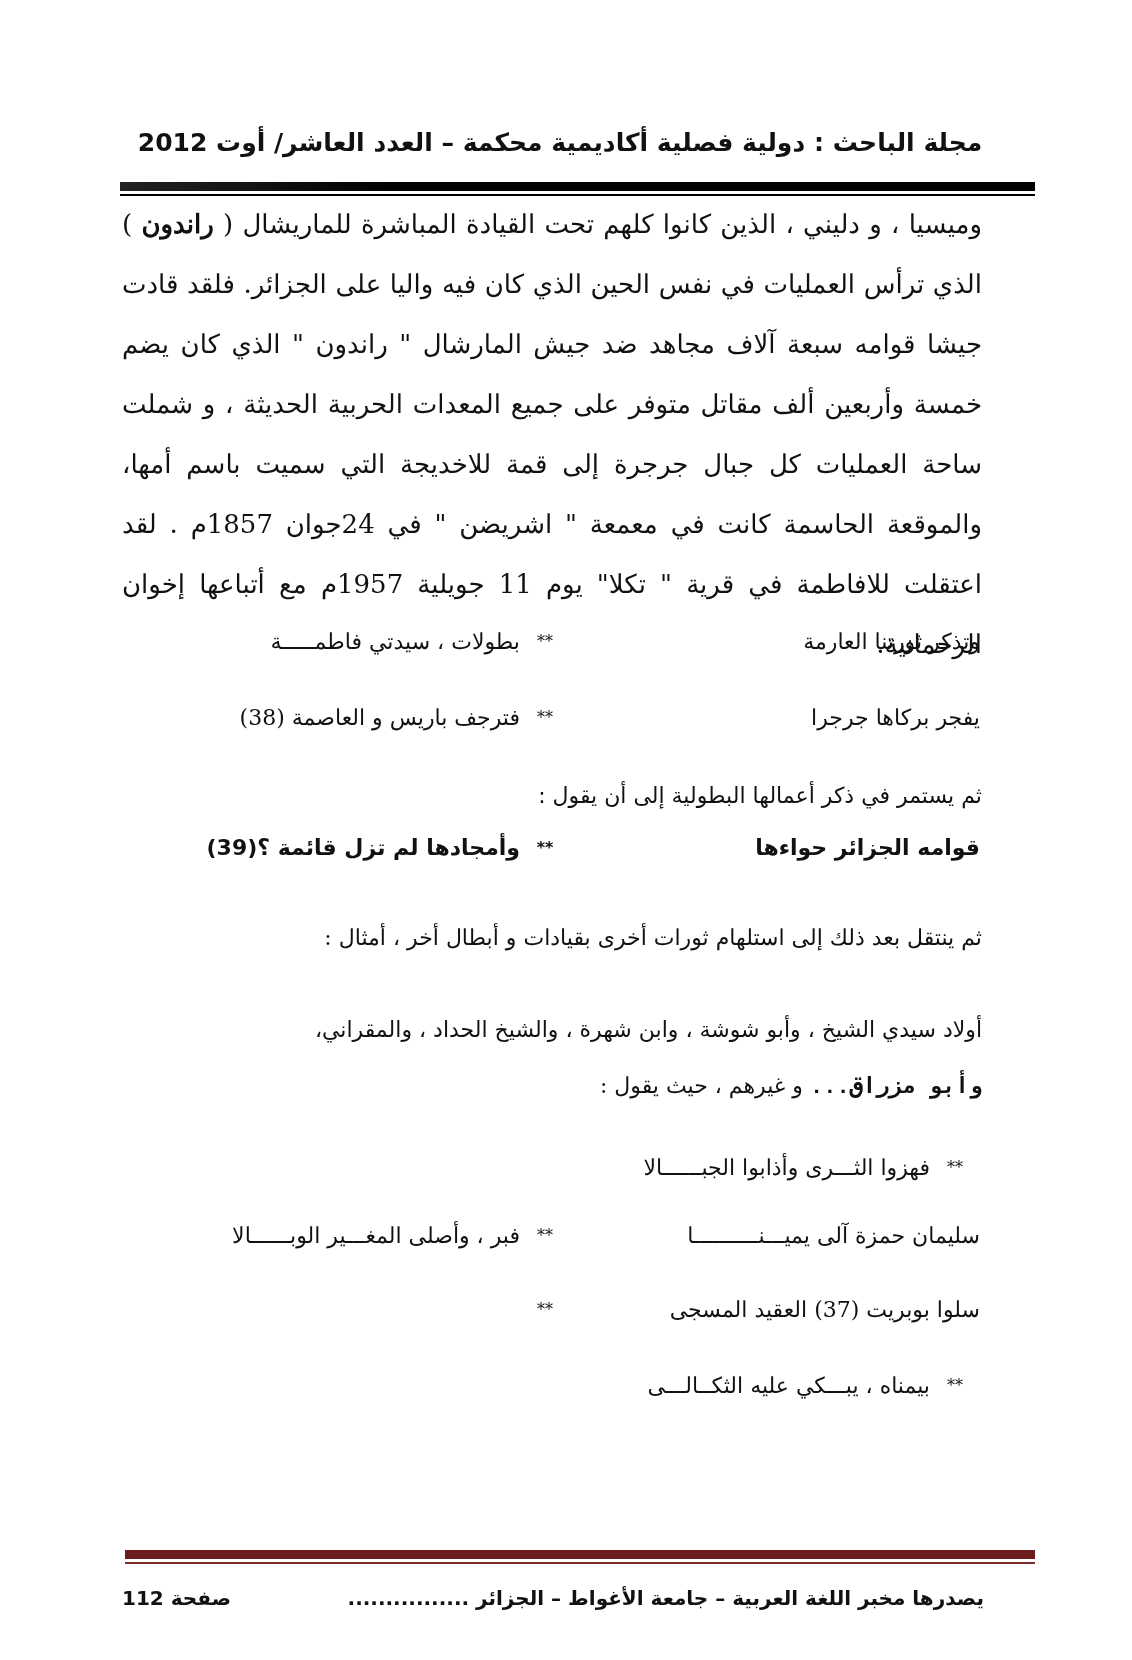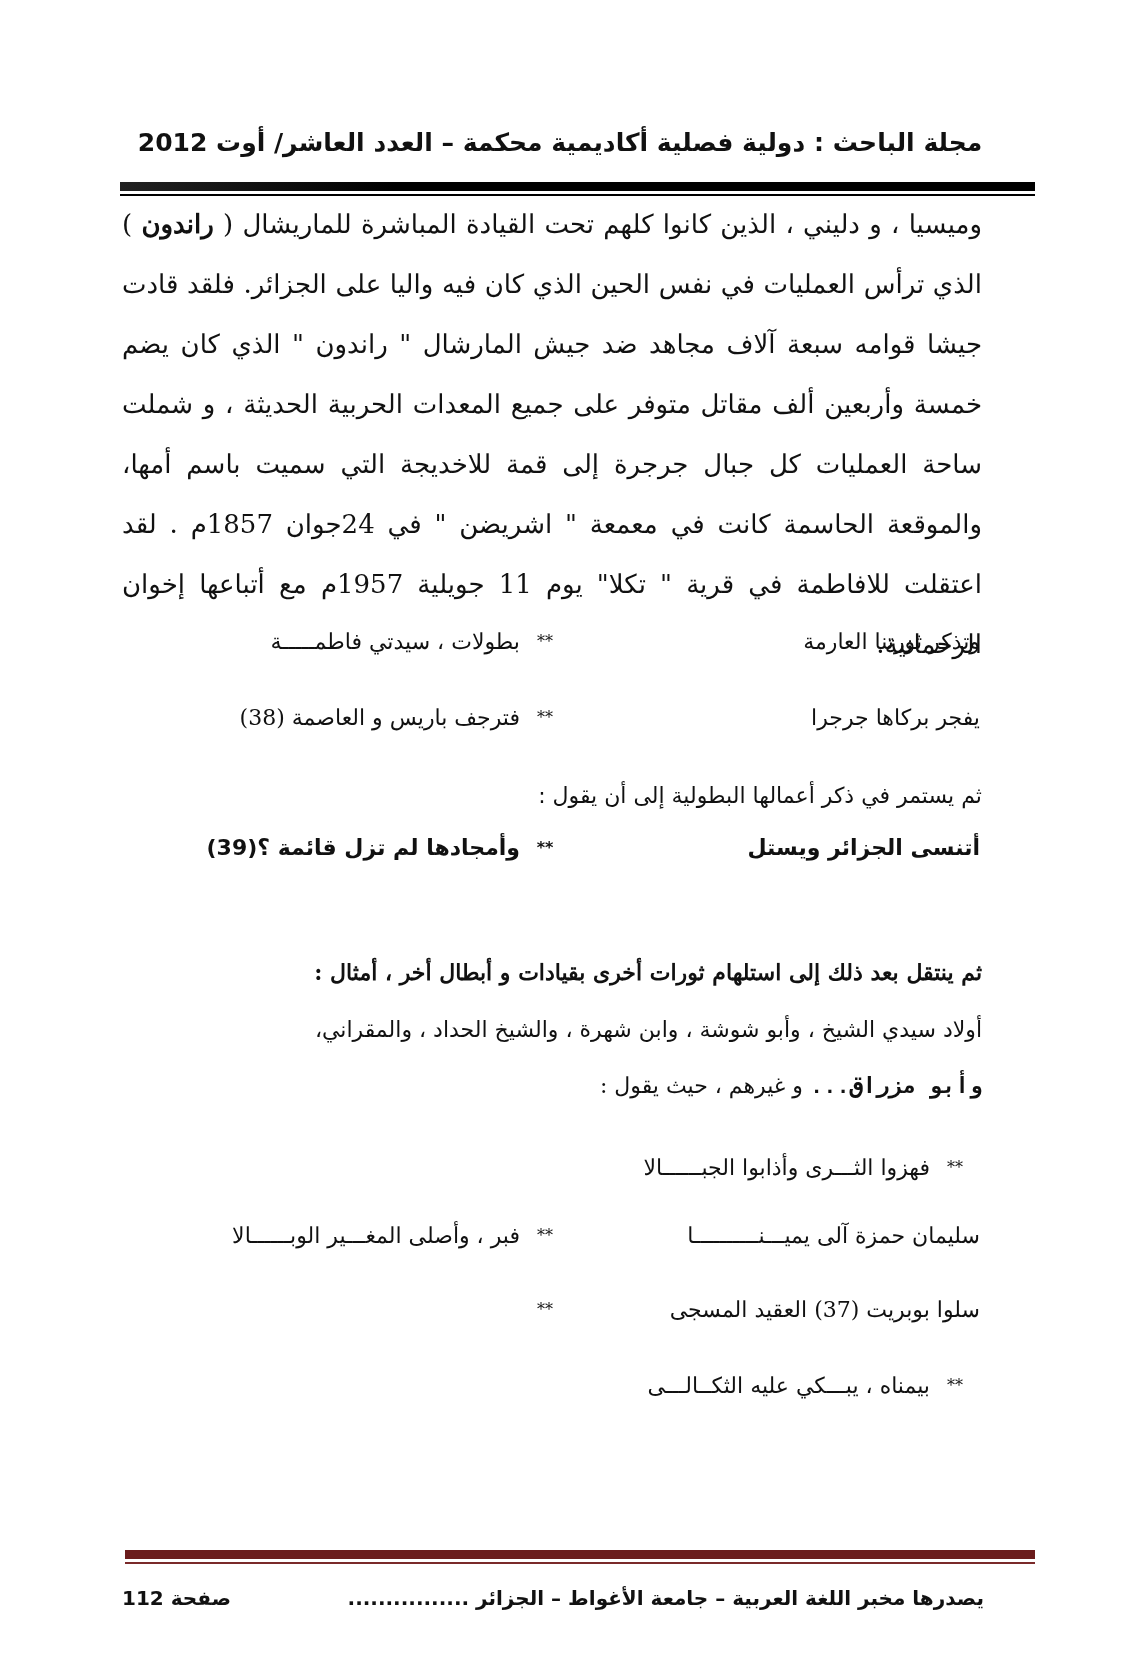--- a/index.html
+++ b/index.html
@@ -152,26 +152,26 @@
   </div>
   <div class="verse" style="top:662px;">
     <span class="hemi-right">يفجر بركاها جرجرا</span>
     <span class="sep">**</span>
     <span class="hemi-left">فترجف باريس و العاصمة (38)</span>
   </div>
 
   <div class="line b" style="top:740px;">ثم يستمر في ذكر أعمالها البطولية إلى أن يقول :</div>
 
   <div class="verse" style="top:792px; font-weight:bold; font-family:'DejaVu Sans', sans-serif;">
-    <span class="hemi-right">أتنسى الجزائر ويستل</span>
+    <span class="hemi-right">قوامه الجزائر حواءها</span>
     <span class="sep">**</span>
     <span class="hemi-left">وأمجادها لم تزل قائمة ؟(39)</span>
   </div>
 
-  <div class="line" style="top:916px;font-weight:bold;">ثم ينتقل بعد ذلك إلى استلهام ثورات أخرى بقيادات و أبطال أخر ، أمثال :</div>
+  <div class="line" style="top:882px;">ثم ينتقل بعد ذلك إلى استلهام ثورات أخرى بقيادات و أبطال أخر ، أمثال :</div>
 
   <div class="line b" style="top:974px;">أولاد سيدي الشيخ ، وأبو شوشة ، وابن شهرة ، والشيخ الحداد ، والمقراني،</div>
   <div class="line" style="top:1030px;">
     <span class="bold" style="font-family:Liberation Mono, monospace;">وأبو مزراق...</span><span> و غيرهم ، حيث يقول :</span>
   </div>
 
   <div class="verse" style="top:1112px;">
     <span class="sep">**</span>
     <span class="hemi-left">فهزوا الثـــرى وأذابوا الجبــــــالا</span>
   </div>

